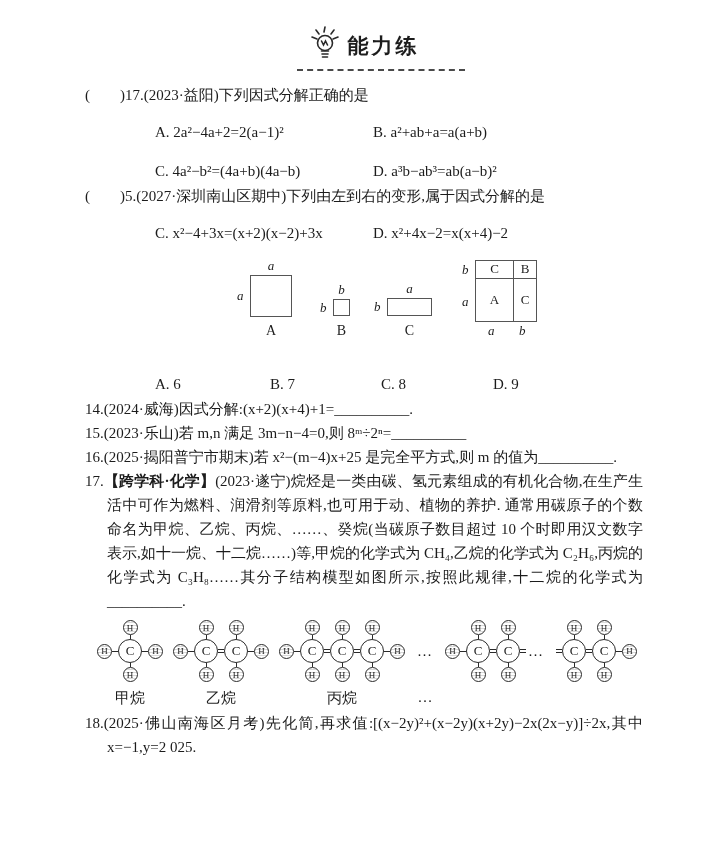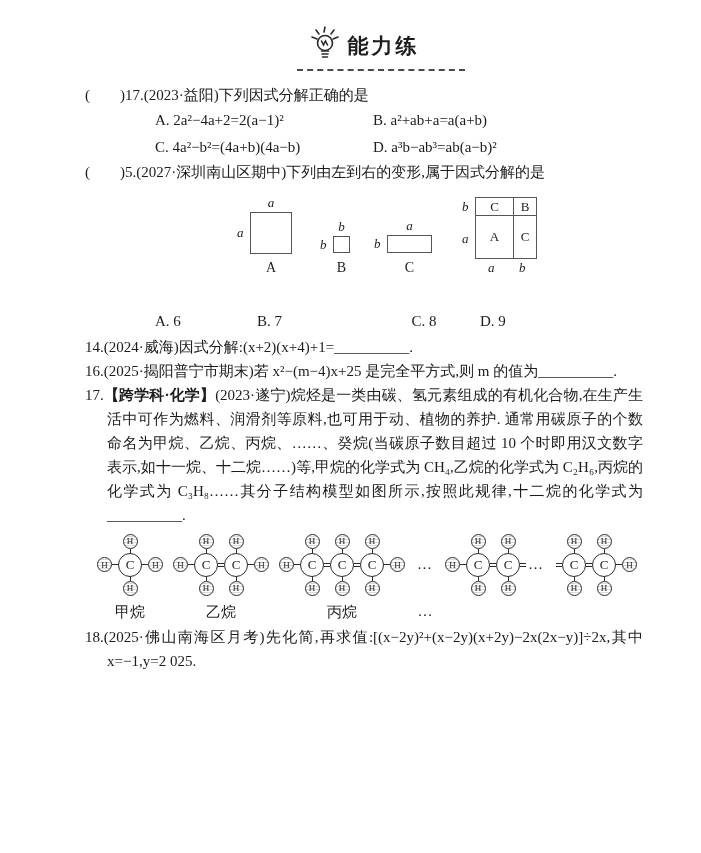--- a/index.html
+++ b/index.html
@@ -19,24 +19,24 @@
   .header-dash { width:168px; border-bottom:2px dashed #4a4a4a; margin-top:3px; margin-left:34px; }
 
   
   .qp { margin:0; line-height:24px; text-align:justify; }
   .qc .qp   { padding-left:70px; text-indent:-70px; }
   .qf .qp   { padding-left:22px; text-indent:-22px; }
   .bracket  { white-space:pre; }
   .qtag     { font-weight:bold; }
   .optrow   { padding-left:70px; line-height:26.5px; white-space:nowrap; }
   .oc       { display:inline-block; }
-  .ow218    { min-width:218px; }
+  .ow218    { min-width:218px;margin-top:12px; }
   .ow102    { min-width:102px;margin-top:20px; }
-  .ow111    { min-width:111px; }
-  .ow112    { min-width:112px;text-align:center; }
+  .ow111    { min-width:111px;margin-left:13px; }
+  .ow112    { min-width:112px; }
 
   
   .fig13 { position:relative; height:94px; margin:8px 0 2px 70px; }
   .fsq   { position:absolute; }
   .fbox  { border:1.5px solid #555; background:#fff; }
   .boxA  { width:42px; height:42px; }
   .boxB  { width:17px; height:17px; }
   .boxC  { width:45px; height:18px; }
   .flab  { font-style:italic; font-size:13px; line-height:13px; }
   .flab-top  { position:absolute; top:-16px; left:0; width:100%; text-align:center; }
@@ -105,20 +105,21 @@
     </div>
 
     <div class="q qc">
       <p class="qp"><span class="bracket">(        )</span><span>17.</span><span>(2023·益阳)</span><span>下列因式分解正确的是</span></p>
       <div class="optrow"><span class="oc ow218">A. 2a²−4a+2=2(a−1)²</span><span class="oc">B. a²+ab+a=a(a+b)</span></div>
       <div class="optrow"><span class="oc ow218">C. 4a²−b²=(4a+b)(4a−b)</span><span class="oc">D. a³b−ab³=ab(a−b)²</span></div>
     </div>
 
     <div class="q qc">
       <p class="qp"><span class="bracket">(        )</span><span>5.</span><span>(2027·深圳南山区期中)</span><span>下列由左到右的变形,属于因式分解的是</span></p>
+      <div class="optrow"><span class="oc ow218">C. x²−4+3x=(x+2)(x−2)+3x</span><span class="oc">D. x²+4x−2=x(x+4)−2</span></div>
     </div>
 
     <div class="q qc">
 
       <div class="fig13">
         <div class="fsq posA">
           <span class="flab flab-top">a</span>
           <span class="flab flab-left">a</span>
           <div class="fbox boxA"></div>
           <span class="fcap">A</span>
@@ -149,20 +150,23 @@
         </div>
       </div>
 
       <div class="optrow"><span class="oc ow102">A. 6</span><span class="oc ow111">B. 7</span><span class="oc ow112">C. 8</span><span class="oc">D. 9</span></div>
     </div>
 
     <div class="q qf">
       <p class="qp"><span>14.</span><span>(2024·威海)</span><span>因式分解:(x+2)(x+4)+1=__________.</span></p>
     </div>
 
+    <div class="q qf">
+      <p class="qp"><span>15.</span><span>(2023·乐山)</span><span>若 m,n 满足 3m−n−4=0,则 8ᵐ÷2ⁿ=__________</span></p>
+    </div>
 
     <div class="q qf">
       <p class="qp"><span>16.</span><span>(2025·揭阳普宁市期末)</span><span>若 x²−(m−4)x+25 是完全平方式,则 m 的值为__________.</span></p>
     </div>
 
     <div class="q qf">
       <p class="qp"><span>17.</span><span class="qtag">【跨学科·化学】</span><span>(2023·遂宁)</span><span>烷烃是一类由碳、氢元素组成的有机化合物,在生产生活中可作为燃料、润滑剂等原料,也可用于动、植物的养护. 通常用碳原子的个数命名为甲烷、乙烷、丙烷、……、癸烷(当碳原子数目超过 10 个时即用汉文数字表示,如十一烷、十二烷……)等,甲烷的化学式为 CH₄,乙烷的化学式为 C₂H₆,丙烷的化学式为 C₃H₈……其分子结构模型如图所示,按照此规律,十二烷的化学式为__________.</span></p>
       <div class="mol-strip" id="mol-strip">
           <div class="mol-wrap">
             <div class="mol-model">

